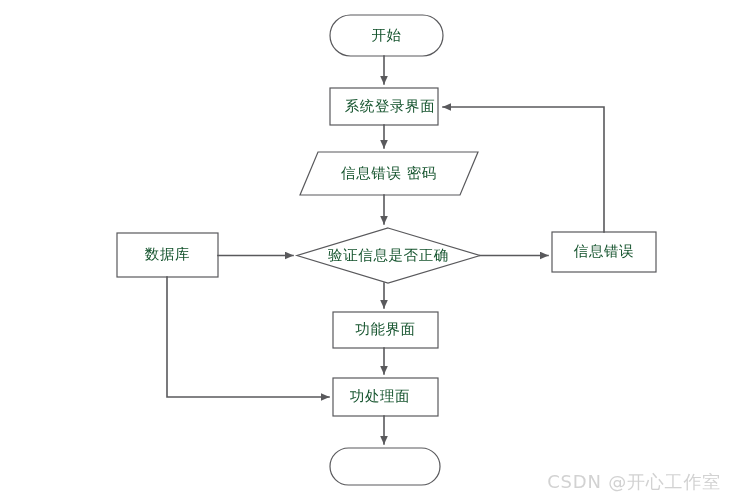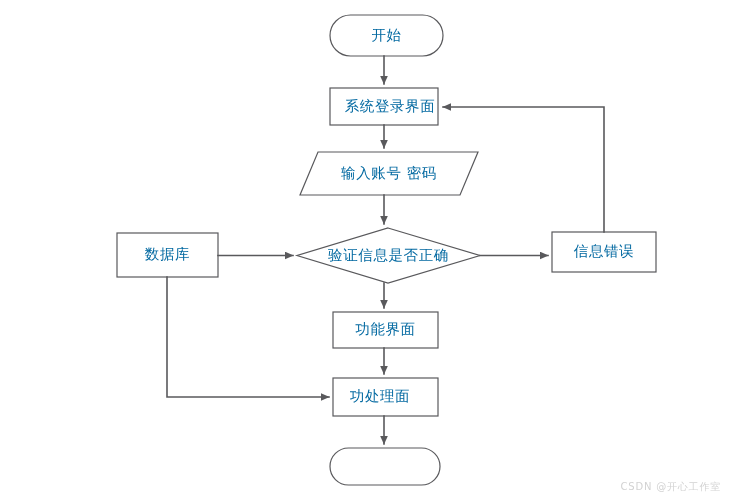--- a/index.html
+++ b/index.html
@@ -36,37 +36,37 @@
     stroke-linecap: square;
     stroke-linejoin: miter;
   }
   .node-label {
     position: absolute;
     display: flex;
     align-items: center;
     justify-content: center;
     flex-direction: column;
     text-align: center;
-    color: #0369a1;
+    color: #14532d;
     font-size: 14.5px;
     line-height: 1.35;
     letter-spacing: 0.6px;
     font-family: "DejaVu Sans", "Liberation Sans", sans-serif;
     pointer-events: none;
     white-space: nowrap;
   }
   .node-label span {
     display: block;
   }
   .watermark {
     position: absolute;
     right: 8px;
     bottom: 6px;
     color: #d2d2d2;
-    font-size: 10px;
+    font-size: 18px;
     letter-spacing: 0.8px;
     font-family: "DejaVu Sans", "Liberation Sans", sans-serif;
     user-select: none;
   }
 </style>
 </head>
 <body>
 
 <div id="canvas">
 
@@ -118,21 +118,21 @@
 
   <div class="node-label" style="left:330px; top:15px; width:113px; height:41px;">
     <span>开始</span>
   </div>
 
   <div class="node-label" style="left:330px; top:88px; width:120px; height:37px;">
     <span>系统登录界面</span>
   </div>
 
   <div class="node-label" style="left:300px; top:152px; width:178px; height:43px;">
-    <span>输入账号 密码</span>
+    <span>信息错误 密码</span>
   </div>
 
   <div class="node-label" style="left:117px; top:233px; width:101px; height:44px;">
     <span>数据库</span>
   </div>
 
   <div class="node-label" style="left:297px; top:234px; width:183px; height:43px;">
     <span>验证信息是否正确</span>
   </div>
 

